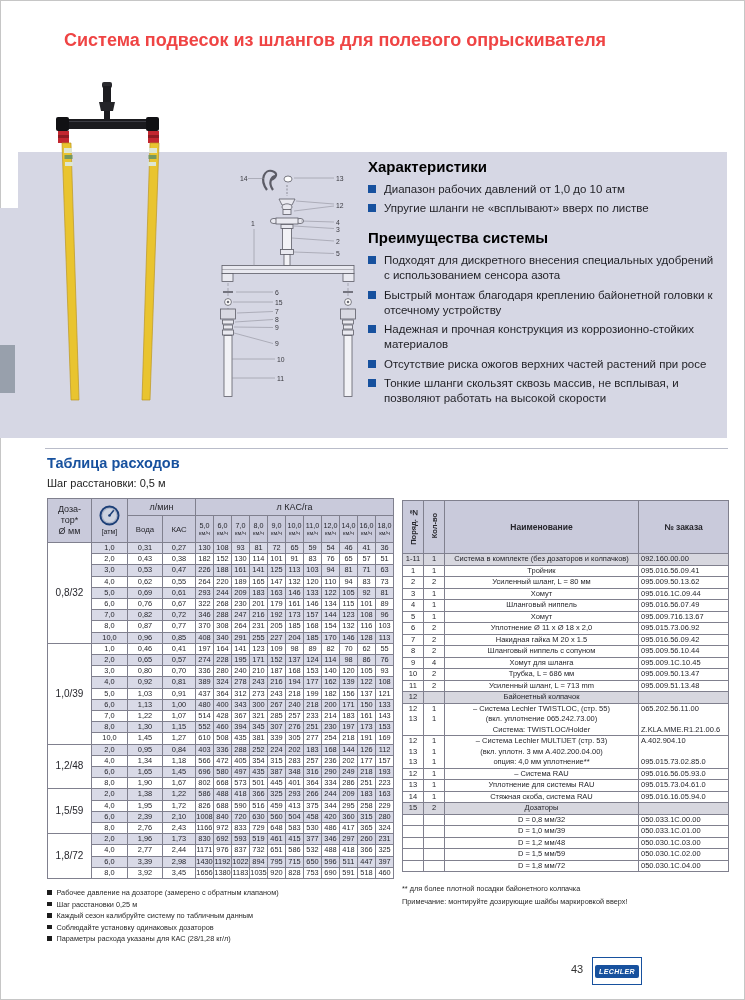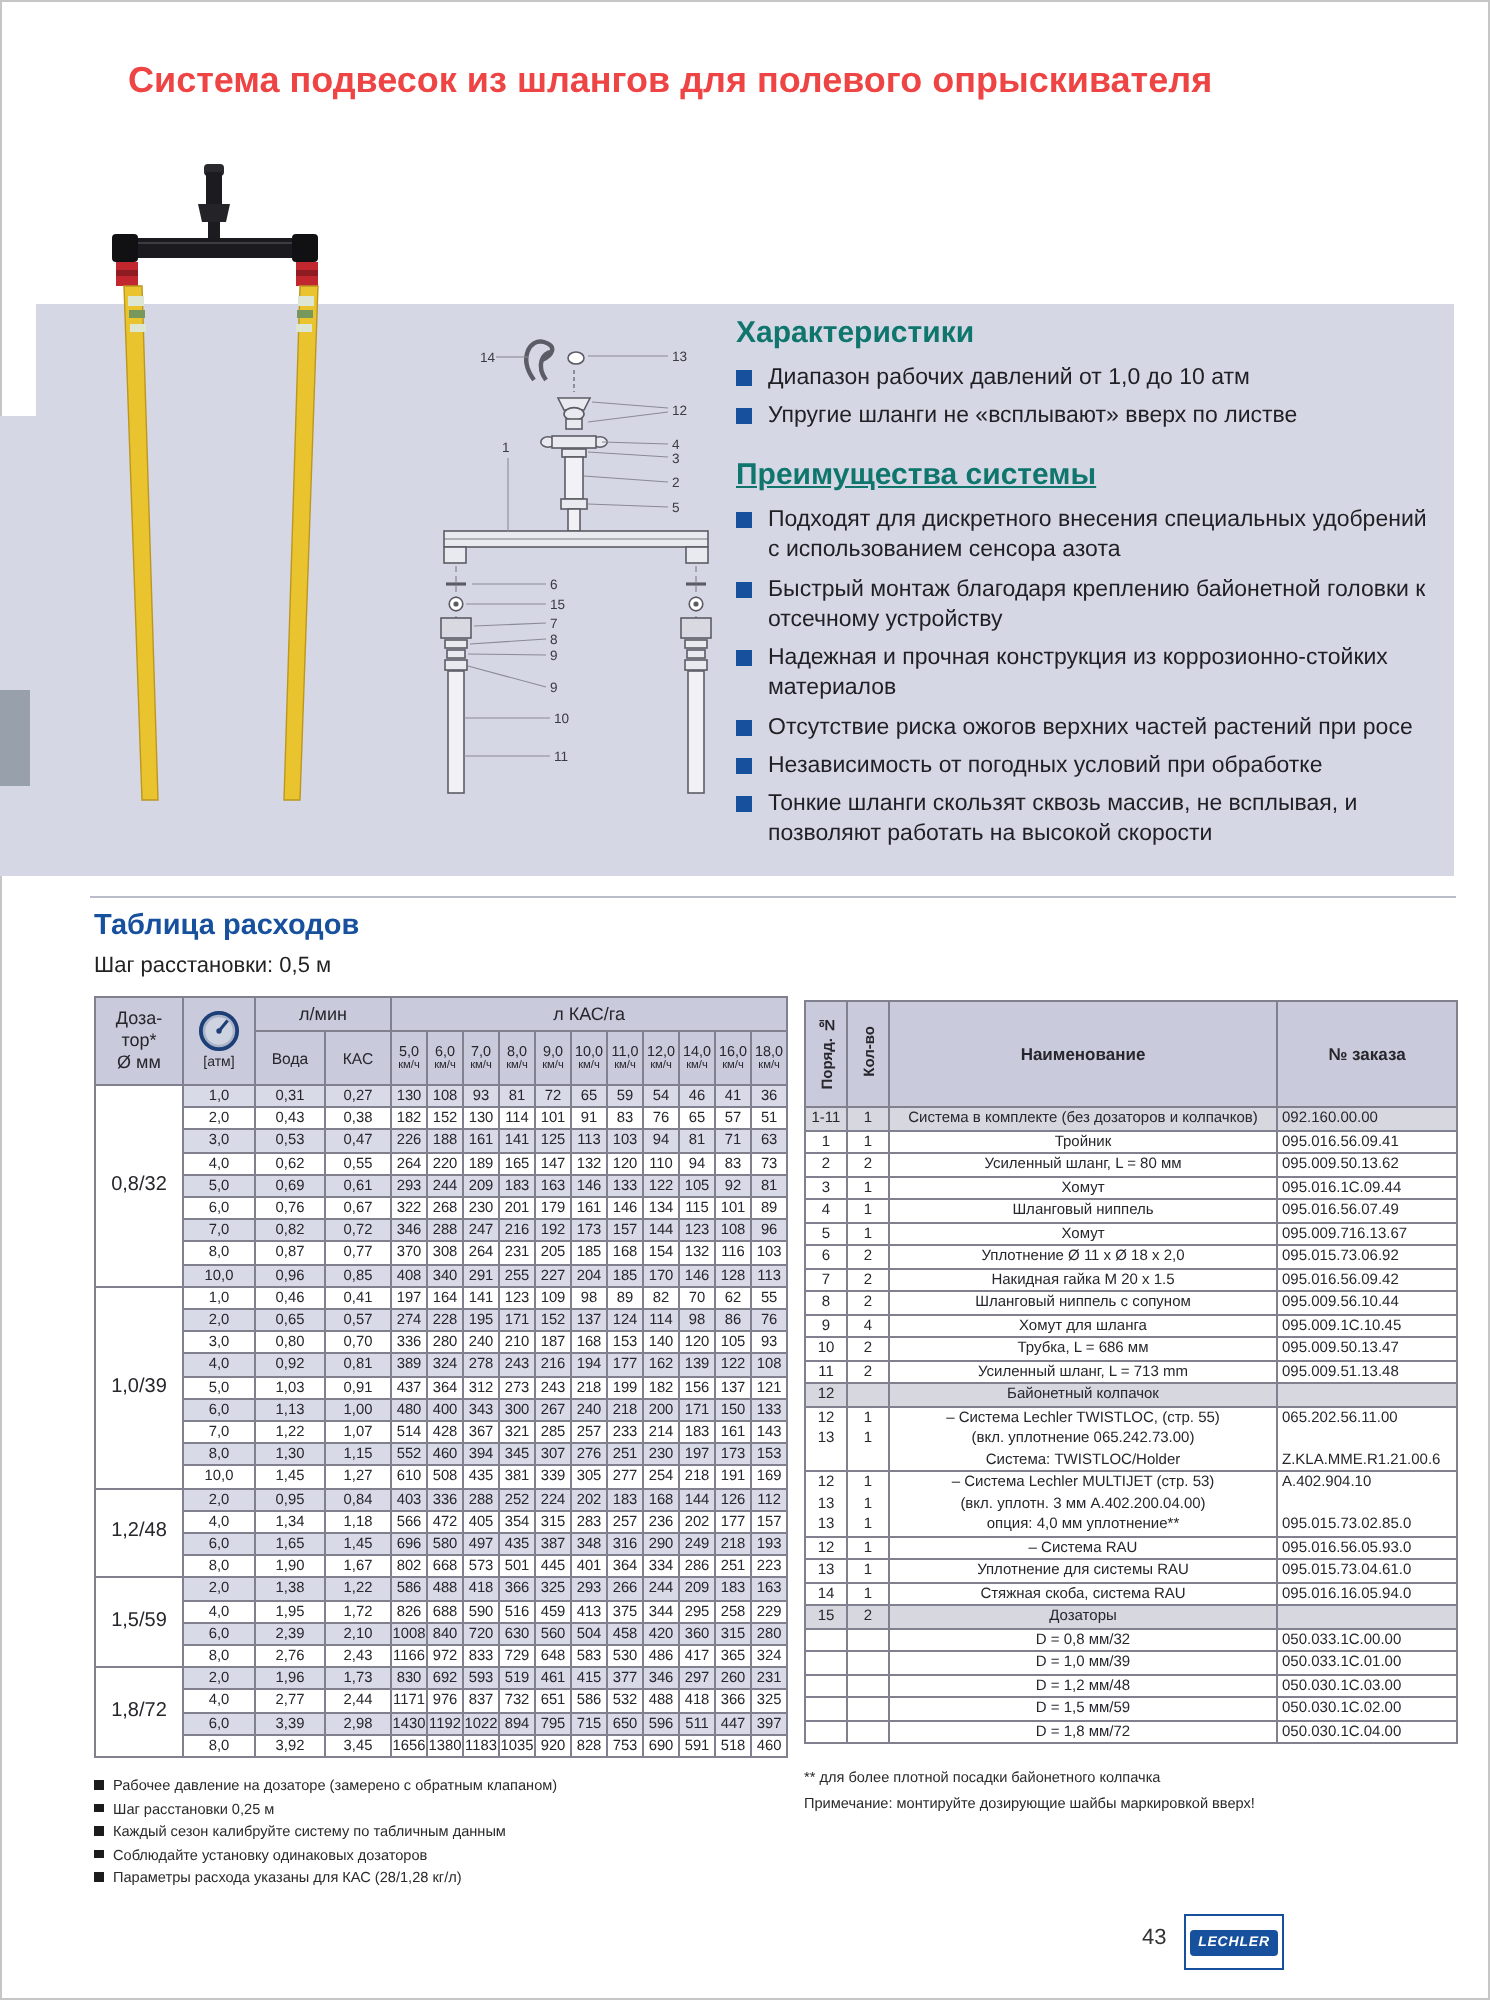--- a/index.html
+++ b/index.html
@@ -13,22 +13,22 @@
 
   .panel { position:absolute; left:18px; top:152px; width:709px; height:286px; background:#d6d7e4; }
   .edge-strip { position:absolute; left:0; top:208px; width:18px; height:230px; background:#d6d7e4; }
   .edge-tab { position:absolute; left:0; top:345px; width:15px; height:48px; background:#98a0ac; }
 
   .photo { position:absolute; left:45px; top:82px; width:130px; height:320px; }
   .drawing { position:absolute; left:210px; top:163px; width:168px; height:240px; }
   .drawing text { font-family:"Liberation Sans", sans-serif; }
 
   .right-col { position:absolute; left:368px; top:158px; width:354px; }
-  .sec-head { font-size:15px; font-weight:bold; color:#0f766e; margin:0 0 7px 0; }
-  .sec-head.second { margin-top:13px;text-decoration:underline; }
+  .sec-head { font-size:15px; font-weight:bold; color:#000000; margin:0 0 7px 0; }
+  .sec-head.second { margin-top:13px; }
   .b-item { display:flex; gap:8px; margin-bottom:4.5px; }
   .b-sq { width:8px; height:8px; background:#17519e; flex:none; margin-top:3px; }
   .b-tx { font-size:11.5px; line-height:1.3; color:#1f1f24; }
 
   .divider { position:absolute; left:45px; top:448px; width:683px; height:1px; background:#b9bcc9; }
   .flow-head { position:absolute; left:47px; top:455px; font-size:14.5px; font-weight:bold; color:#17519e; }
   .flow-sub { position:absolute; left:47px; top:477px; font-size:11px; color:#222; }
 
   .flow-wrap { position:absolute; left:47px; top:498px; }
   table.flow { border-collapse:collapse; table-layout:fixed; width:346px; font-size:7.4px; color:#26262c; }
@@ -205,24 +205,20 @@
         <span class="b-sq"></span>
         <span class="b-tx">Быстрый монтаж благодаря креплению байонетной головки к отсечному устройству</span>
       </div>
       <div class="b-item">
         <span class="b-sq"></span>
         <span class="b-tx">Надежная и прочная конструкция из коррозионно-стойких материалов</span>
       </div>
       <div class="b-item">
         <span class="b-sq"></span>
         <span class="b-tx">Отсутствие риска ожогов верхних частей растений при росе</span>
-      </div>
-      <div class="b-item">
-        <span class="b-sq"></span>
-        <span class="b-tx">Независимость от погодных условий при обработке</span>
       </div>
       <div class="b-item">
         <span class="b-sq"></span>
         <span class="b-tx">Тонкие шланги скользят сквозь массив, не всплывая, и позволяют работать на высокой скорости</span>
       </div>
     </div>
 </div>
 
 <div class="divider"></div>
 <div class="flow-head">Таблица расходов</div>

